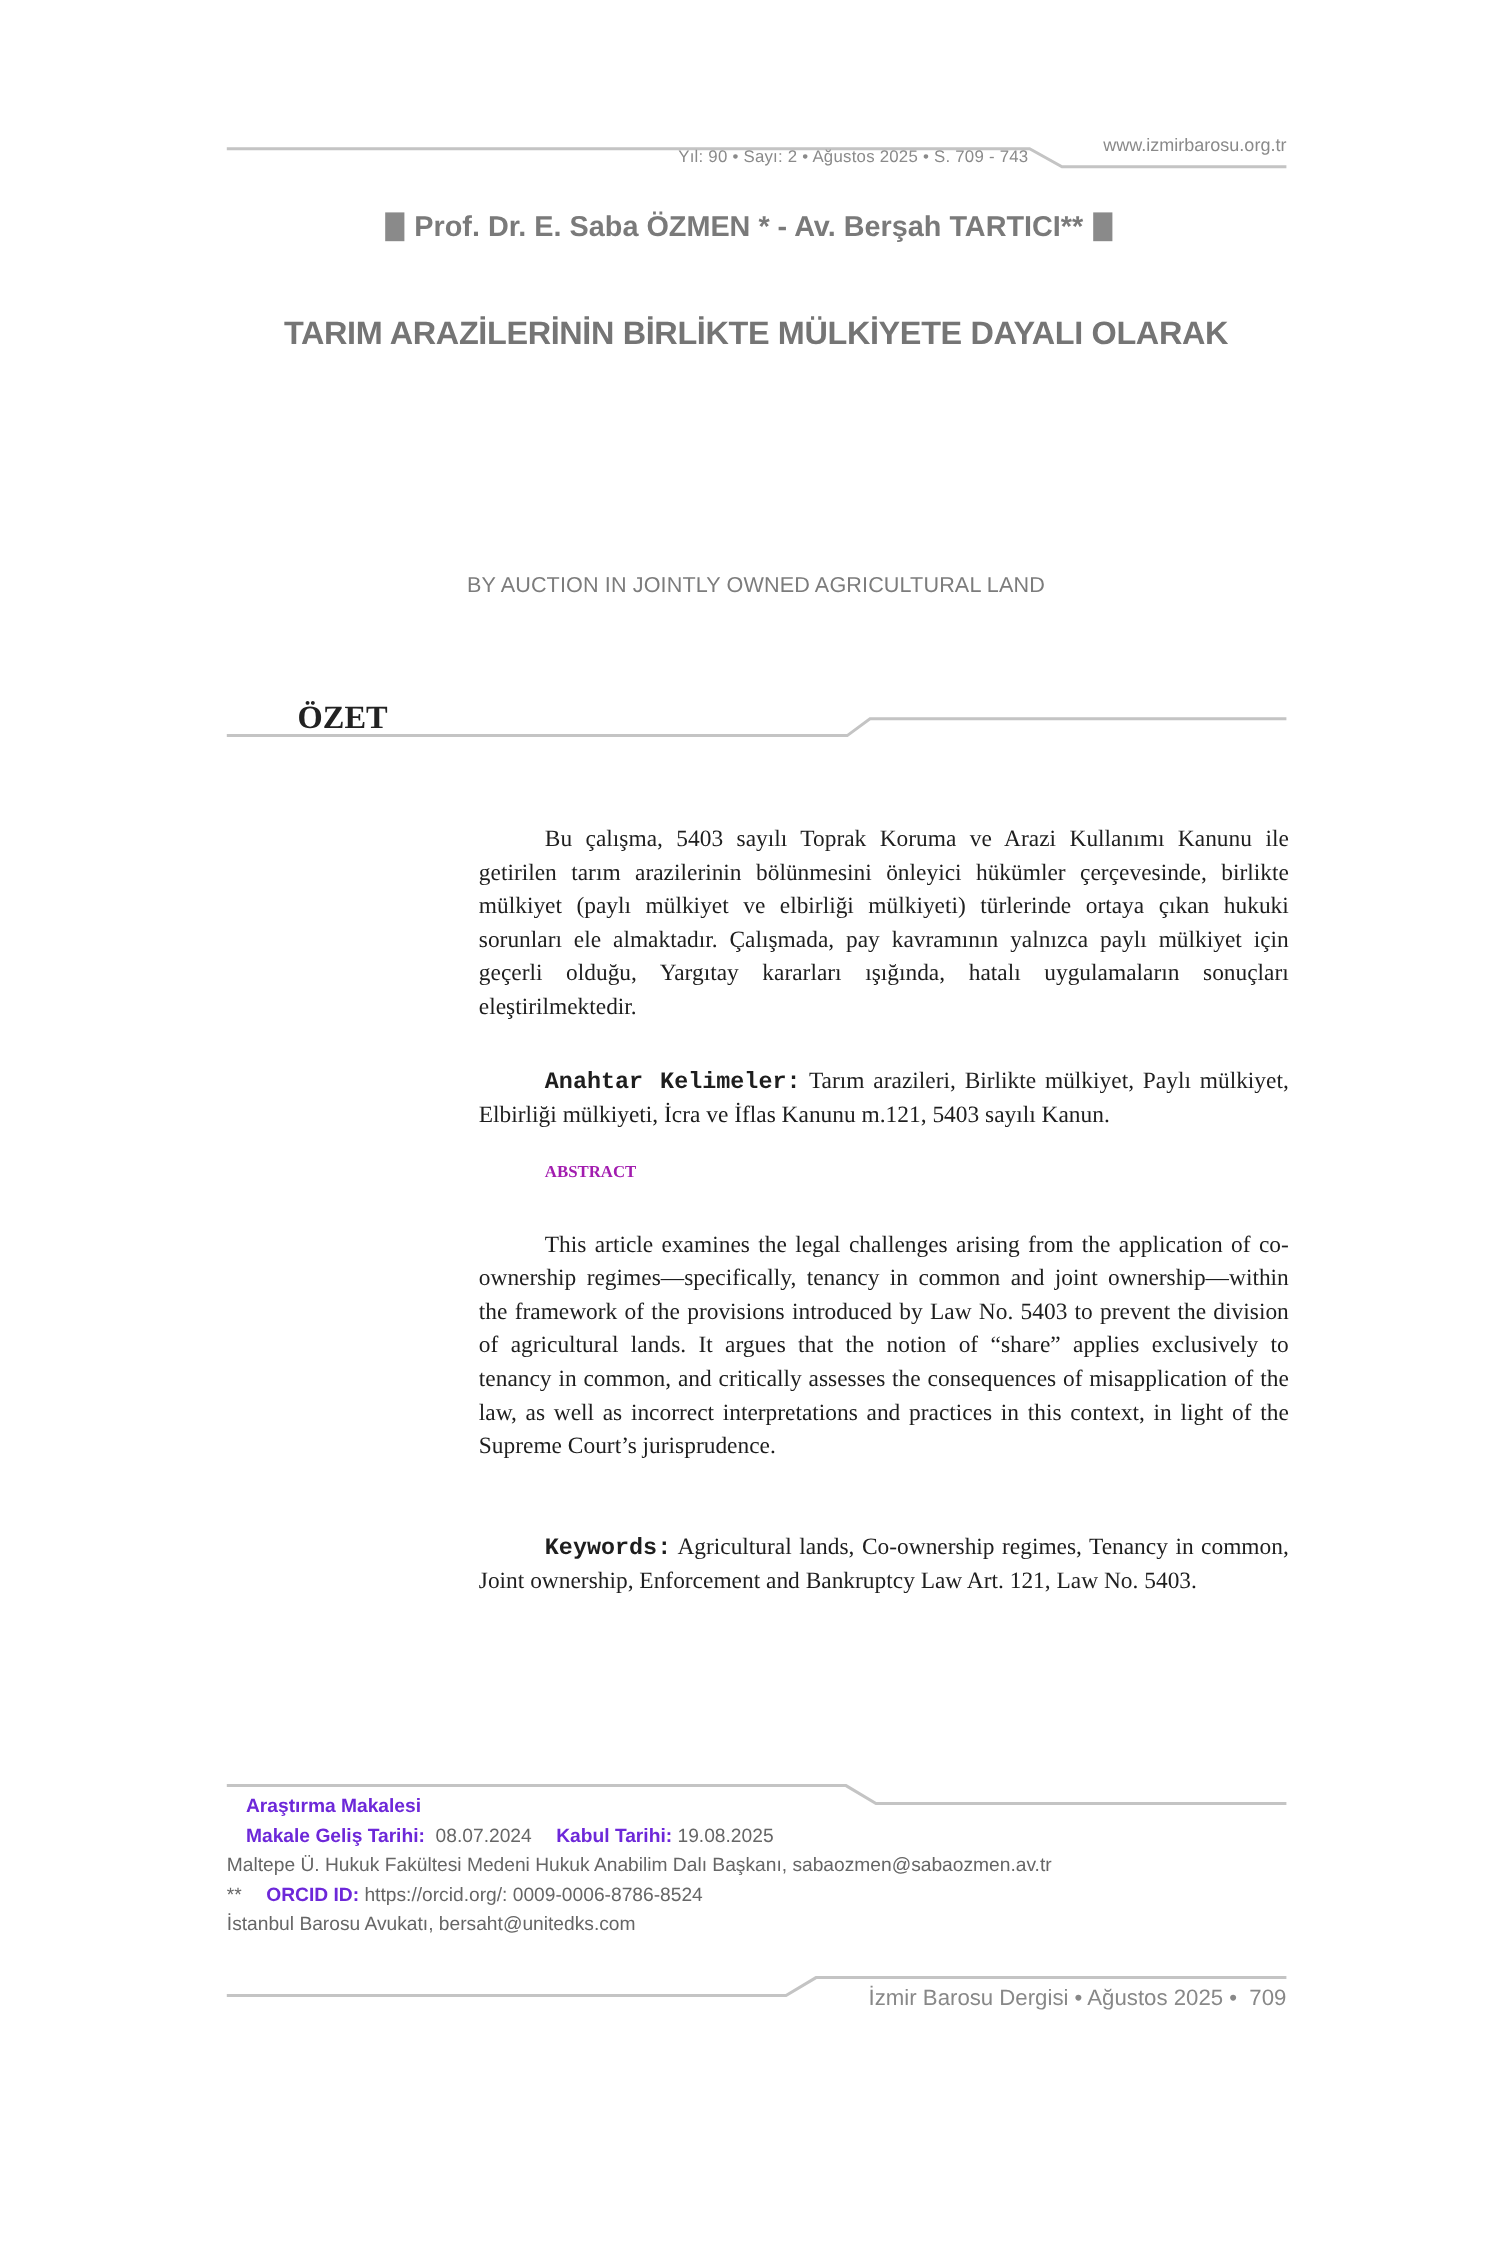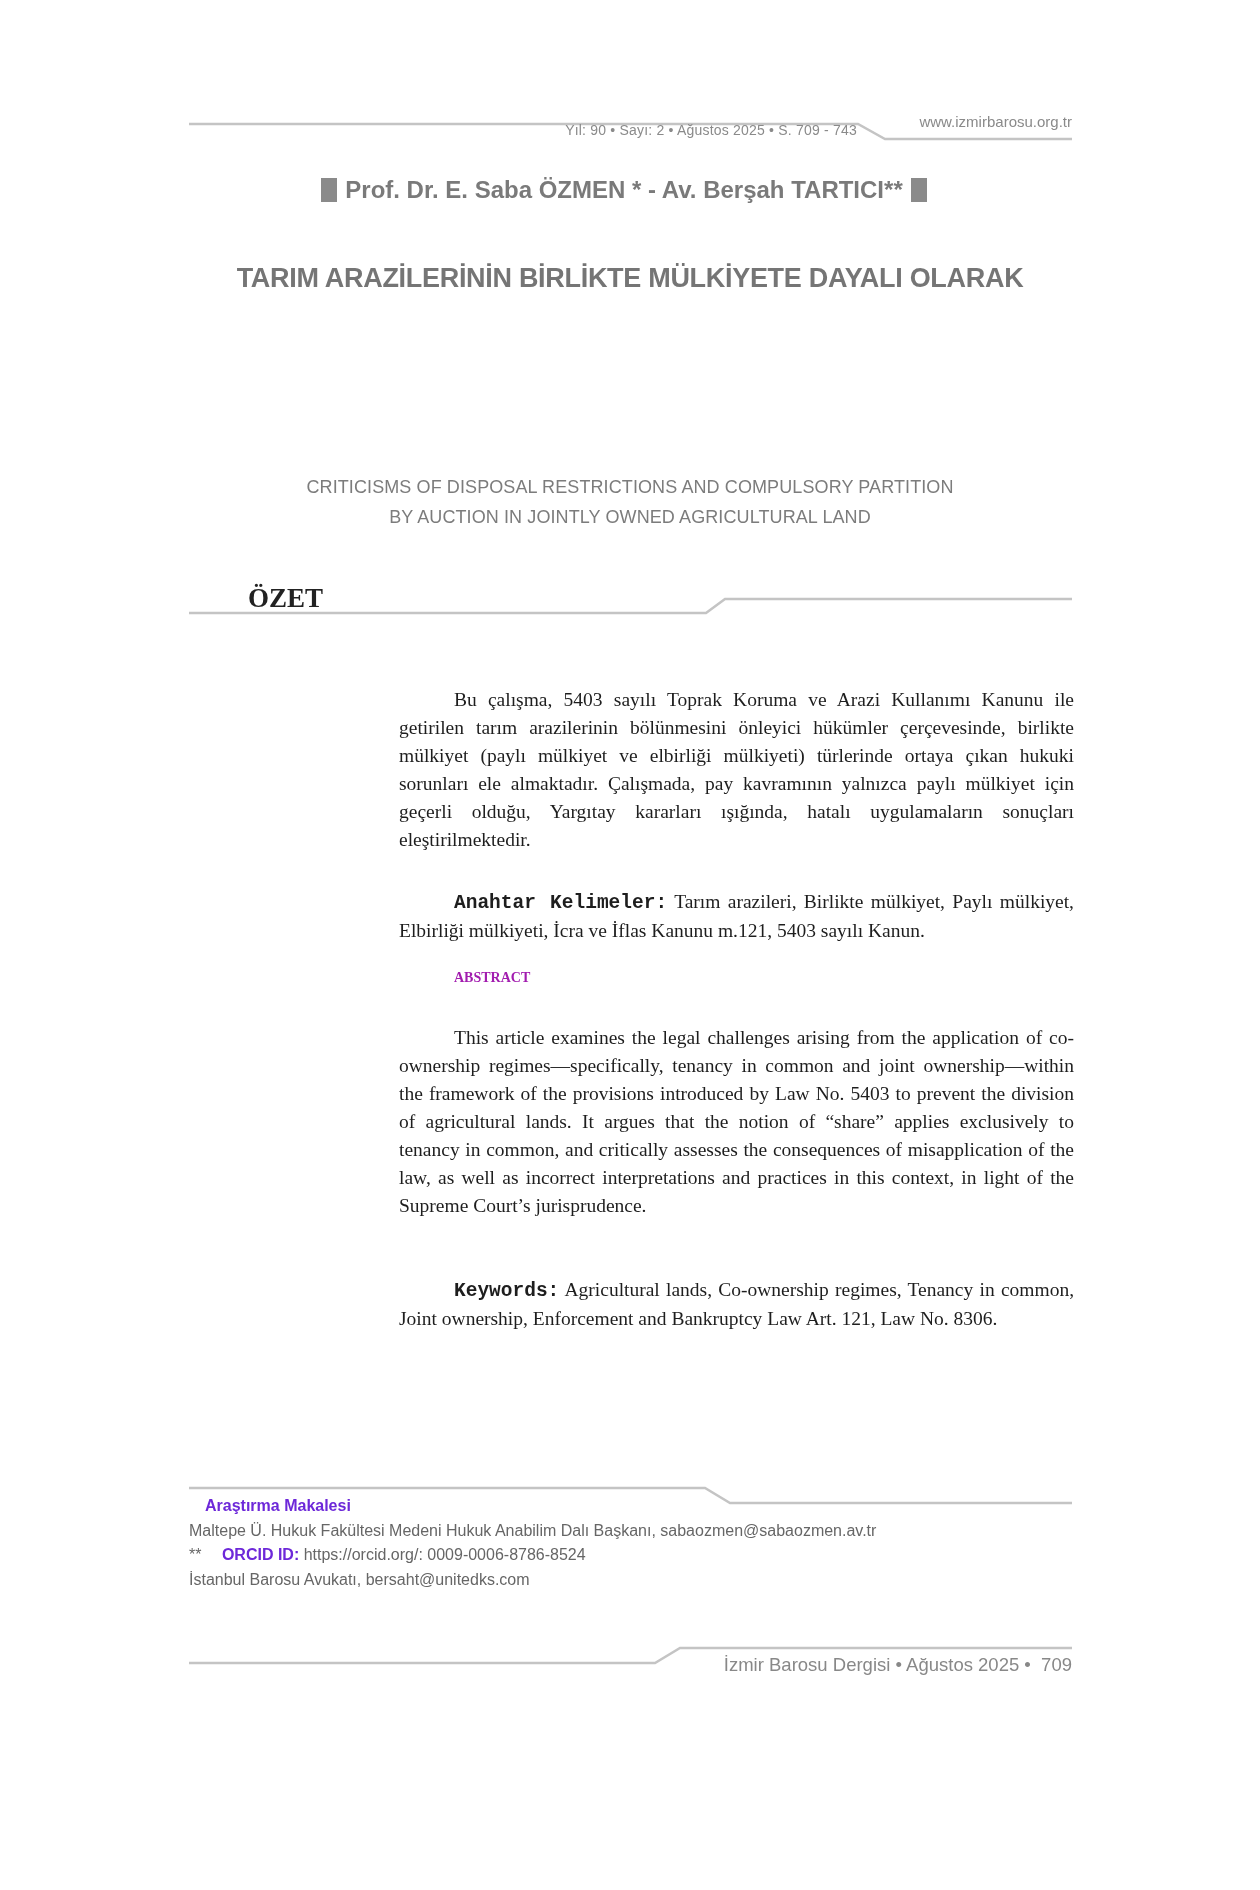--- a/index.html
+++ b/index.html
@@ -44,44 +44,44 @@
 
 <div class="abs sans authors">
   <span class="block"></span><span>Prof. Dr. E. Saba ÖZMEN * -  Av. Berşah TARTICI**</span><span class="block"></span>
 </div>
 
 <div class="abs sans title">
   <div>TARIM ARAZİLERİNİN BİRLİKTE MÜLKİYETE DAYALI OLARAK</div>
 </div>
 
 <div class="abs sans subtitle">
-  <div>CRITICISMS OF DISPOSAL RESTRICTIONS AND COMPULSORY PARTITION</div>
   <div>BY AUCTION IN JOINTLY OWNED AGRICULTURAL LAND</div>
 </div>
 
 <div class="abs serif ozet">ÖZET</div>
 
 <div class="abs serif body" style="top:686px;">
   <p>Bu çalışma, 5403 sayılı Toprak Koruma ve Arazi Kullanımı Kanunu ile getirilen tarım arazilerinin bölünmesini önleyici hükümler çerçevesinde, birlikte mülkiyet (paylı mülkiyet ve elbirliği mülkiyeti) türlerinde ortaya çıkan hukuki sorunları ele almaktadır. Çalışmada, pay kavramının yalnızca paylı mülkiyet için geçerli olduğu, Yargıtay kararları ışığında, hatalı uygulamaların sonuçları eleştirilmektedir.</p>
 </div>
 
 <div class="abs serif body" style="top:888px;">
   <p><b>Anahtar Kelimeler:</b><span> Tarım arazileri, Birlikte mülkiyet, Paylı mülkiyet, Elbirliği mülkiyeti, İcra ve İflas Kanunu m.121, 5403 sayılı Kanun.</span></p>
 </div>
 
 <div class="abs serif abstract-head">ABSTRACT</div>
 
 <div class="abs serif body" style="top:1024px;">
   <p>This article examines the legal challenges arising from the application of co-ownership regimes—specifically, tenancy in common and joint ownership—within the framework of the provisions introduced by Law No. 5403 to prevent the division of agricultural lands. It argues that the notion of “share” applies exclusively to tenancy in common, and critically assesses the consequences of misapplication of the law, as well as incorrect interpretations and practices in this context, in light of the Supreme Court’s jurisprudence.</p>
 </div>
 
 <div class="abs serif body" style="top:1276px;">
-  <p><b>Keywords:</b><span> Agricultural lands, Co-ownership regimes, Tenancy in common, Joint ownership, Enforcement and Bankruptcy Law Art. 121, Law No. 8306.</span></p>
+  <p><b>Keywords:</b><span> Agricultural lands, Co-ownership regimes, Tenancy in common, Joint ownership, Enforcement and Bankruptcy Law Art. 121, Law No. 5403.</span></p>
 </div>
 
 <div class="abs sans meta">
   <div><b>Araştırma Makalesi</b></div>
+  <div><b>Makale Geliş Tarihi:</b><span style="white-space:pre">  08.07.2024 </span><b>Kabul Tarihi:</b><span style="white-space:pre"> 19.08.2025</span></div>
   <div>Maltepe Ü. Hukuk Fakültesi Medeni Hukuk Anabilim Dalı Başkanı, sabaozmen@sabaozmen.av.tr</div>
   <div><span style="white-space:pre">** </span><b>ORCID ID:</b><span> https://orcid.org/: 0009-0006-8786-8524</span></div>
   <div>İstanbul Barosu Avukatı, bersaht@unitedks.com</div>
 </div>
 
 <div class="abs sans footer-info" style="white-space:pre">İzmir Barosu Dergisi • Ağustos 2025 •  709</div>
 
 </body></html>

